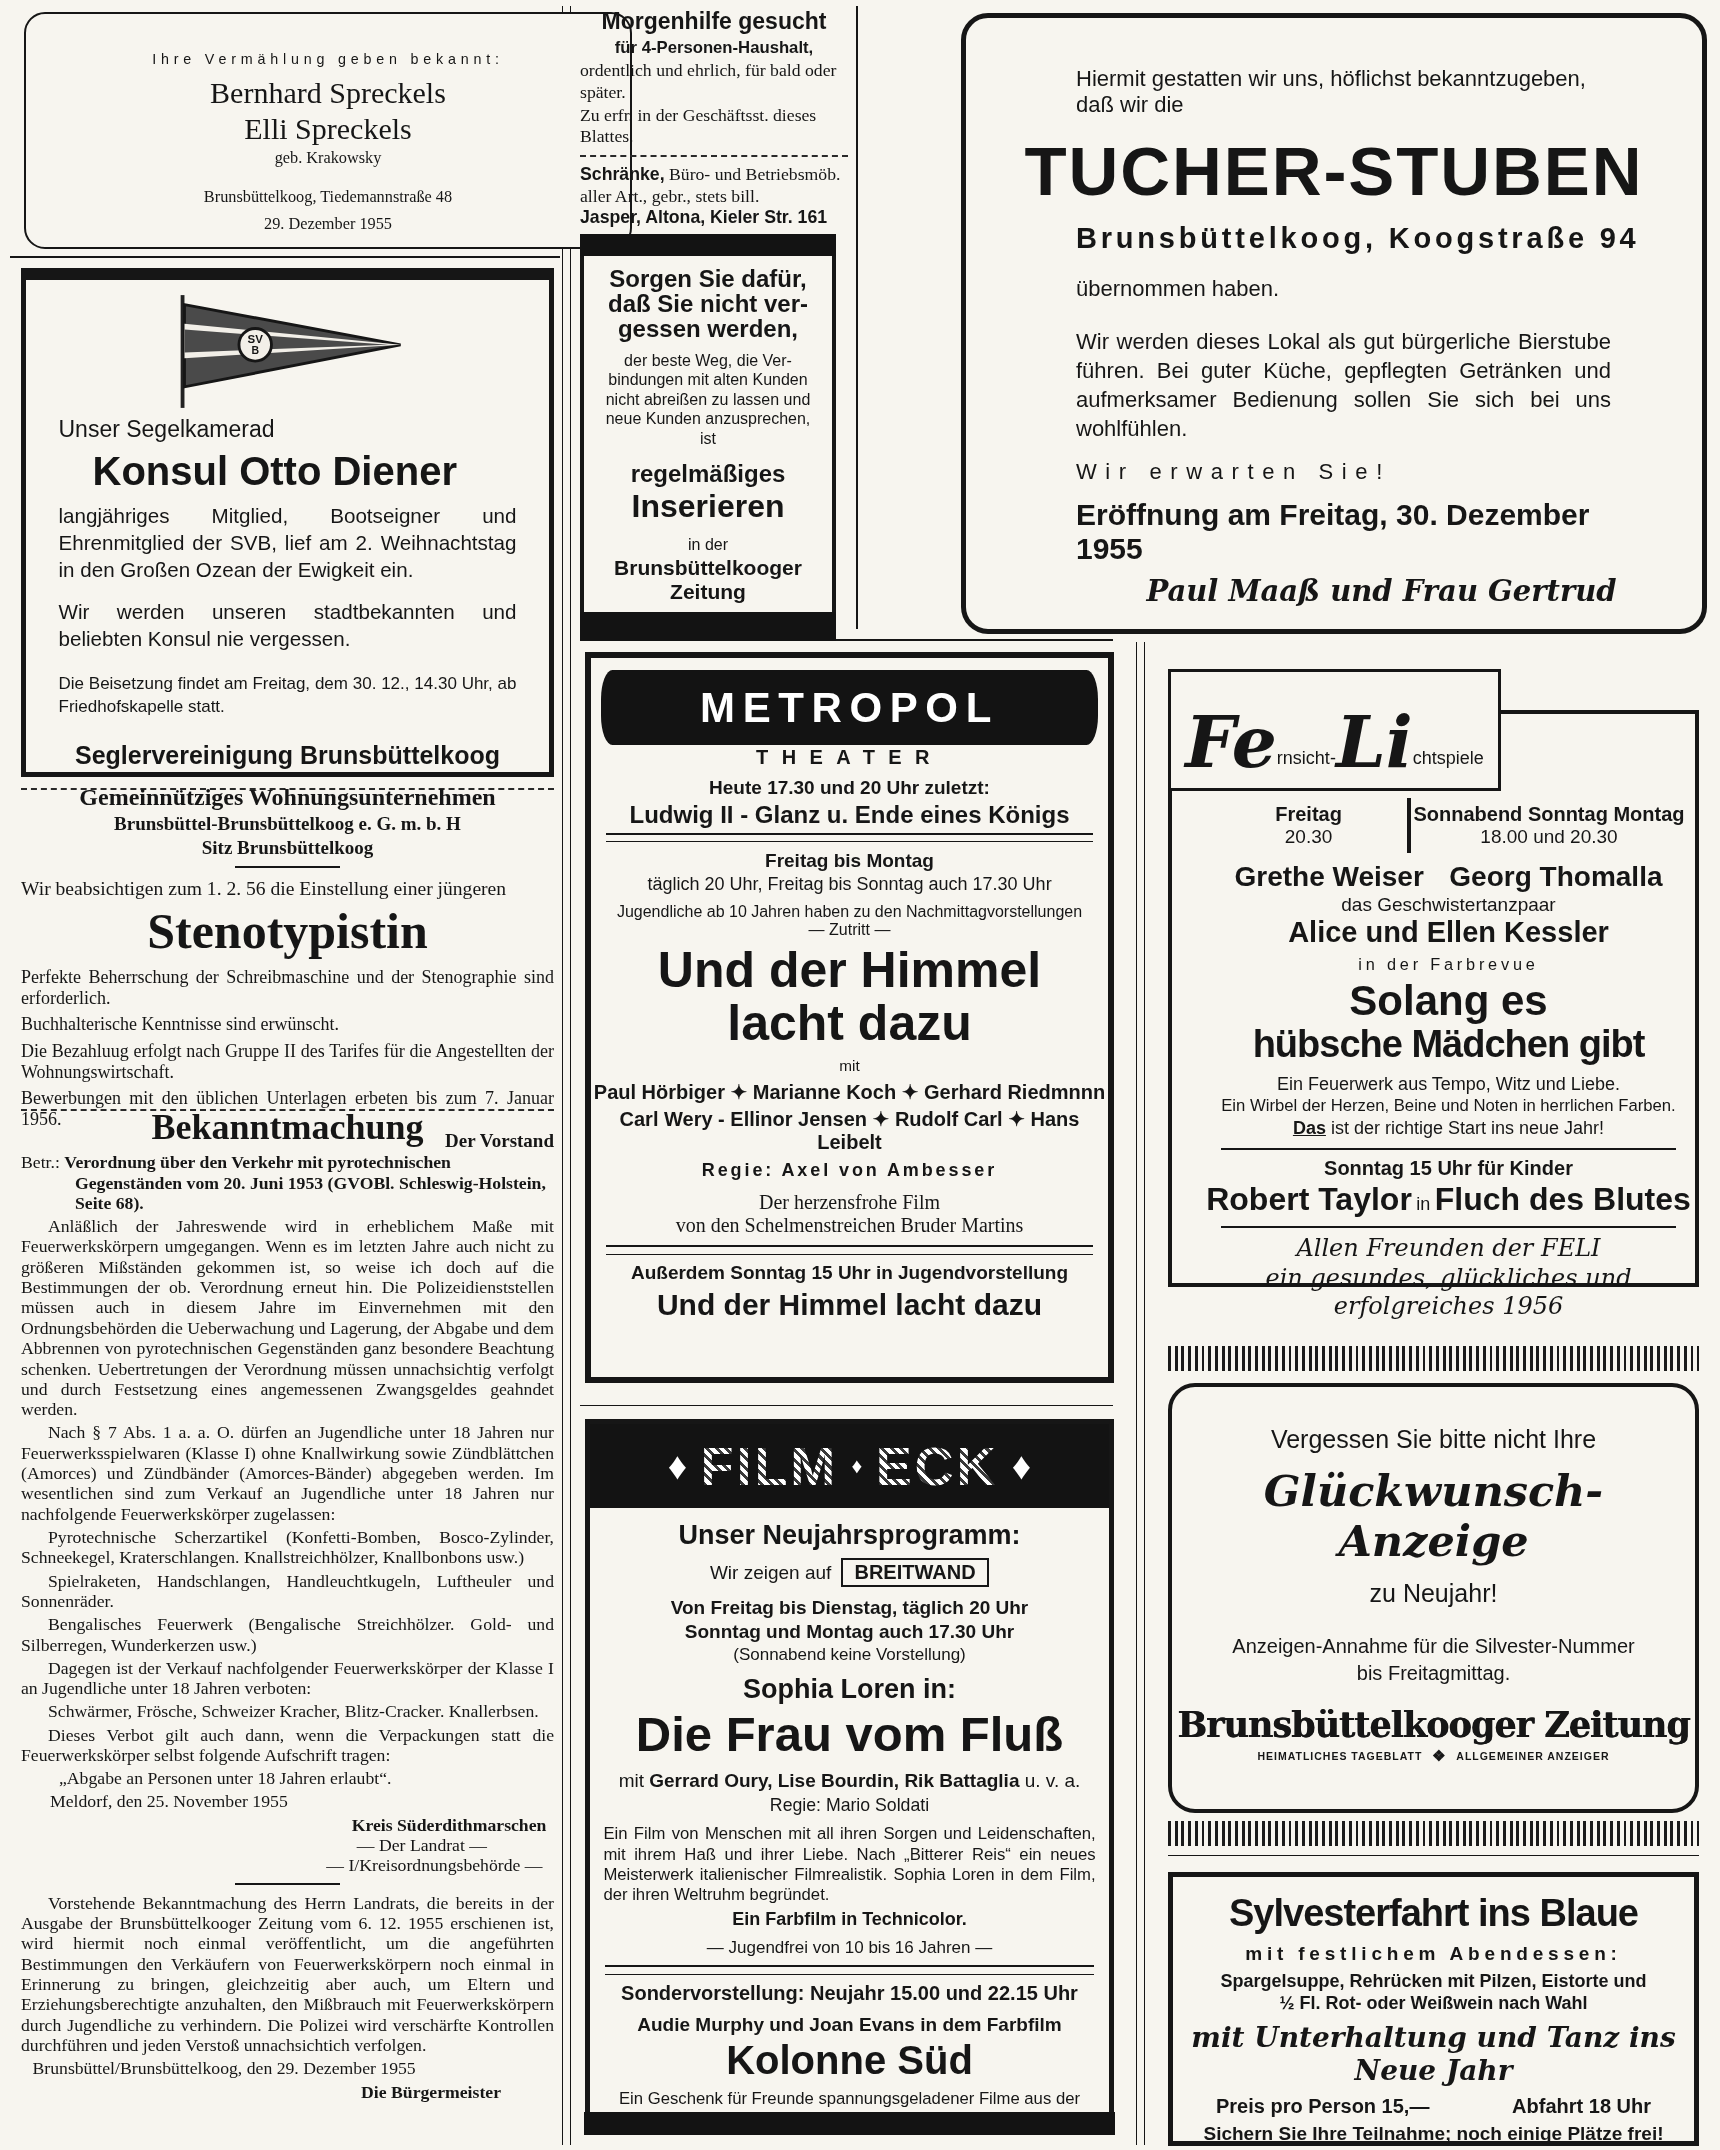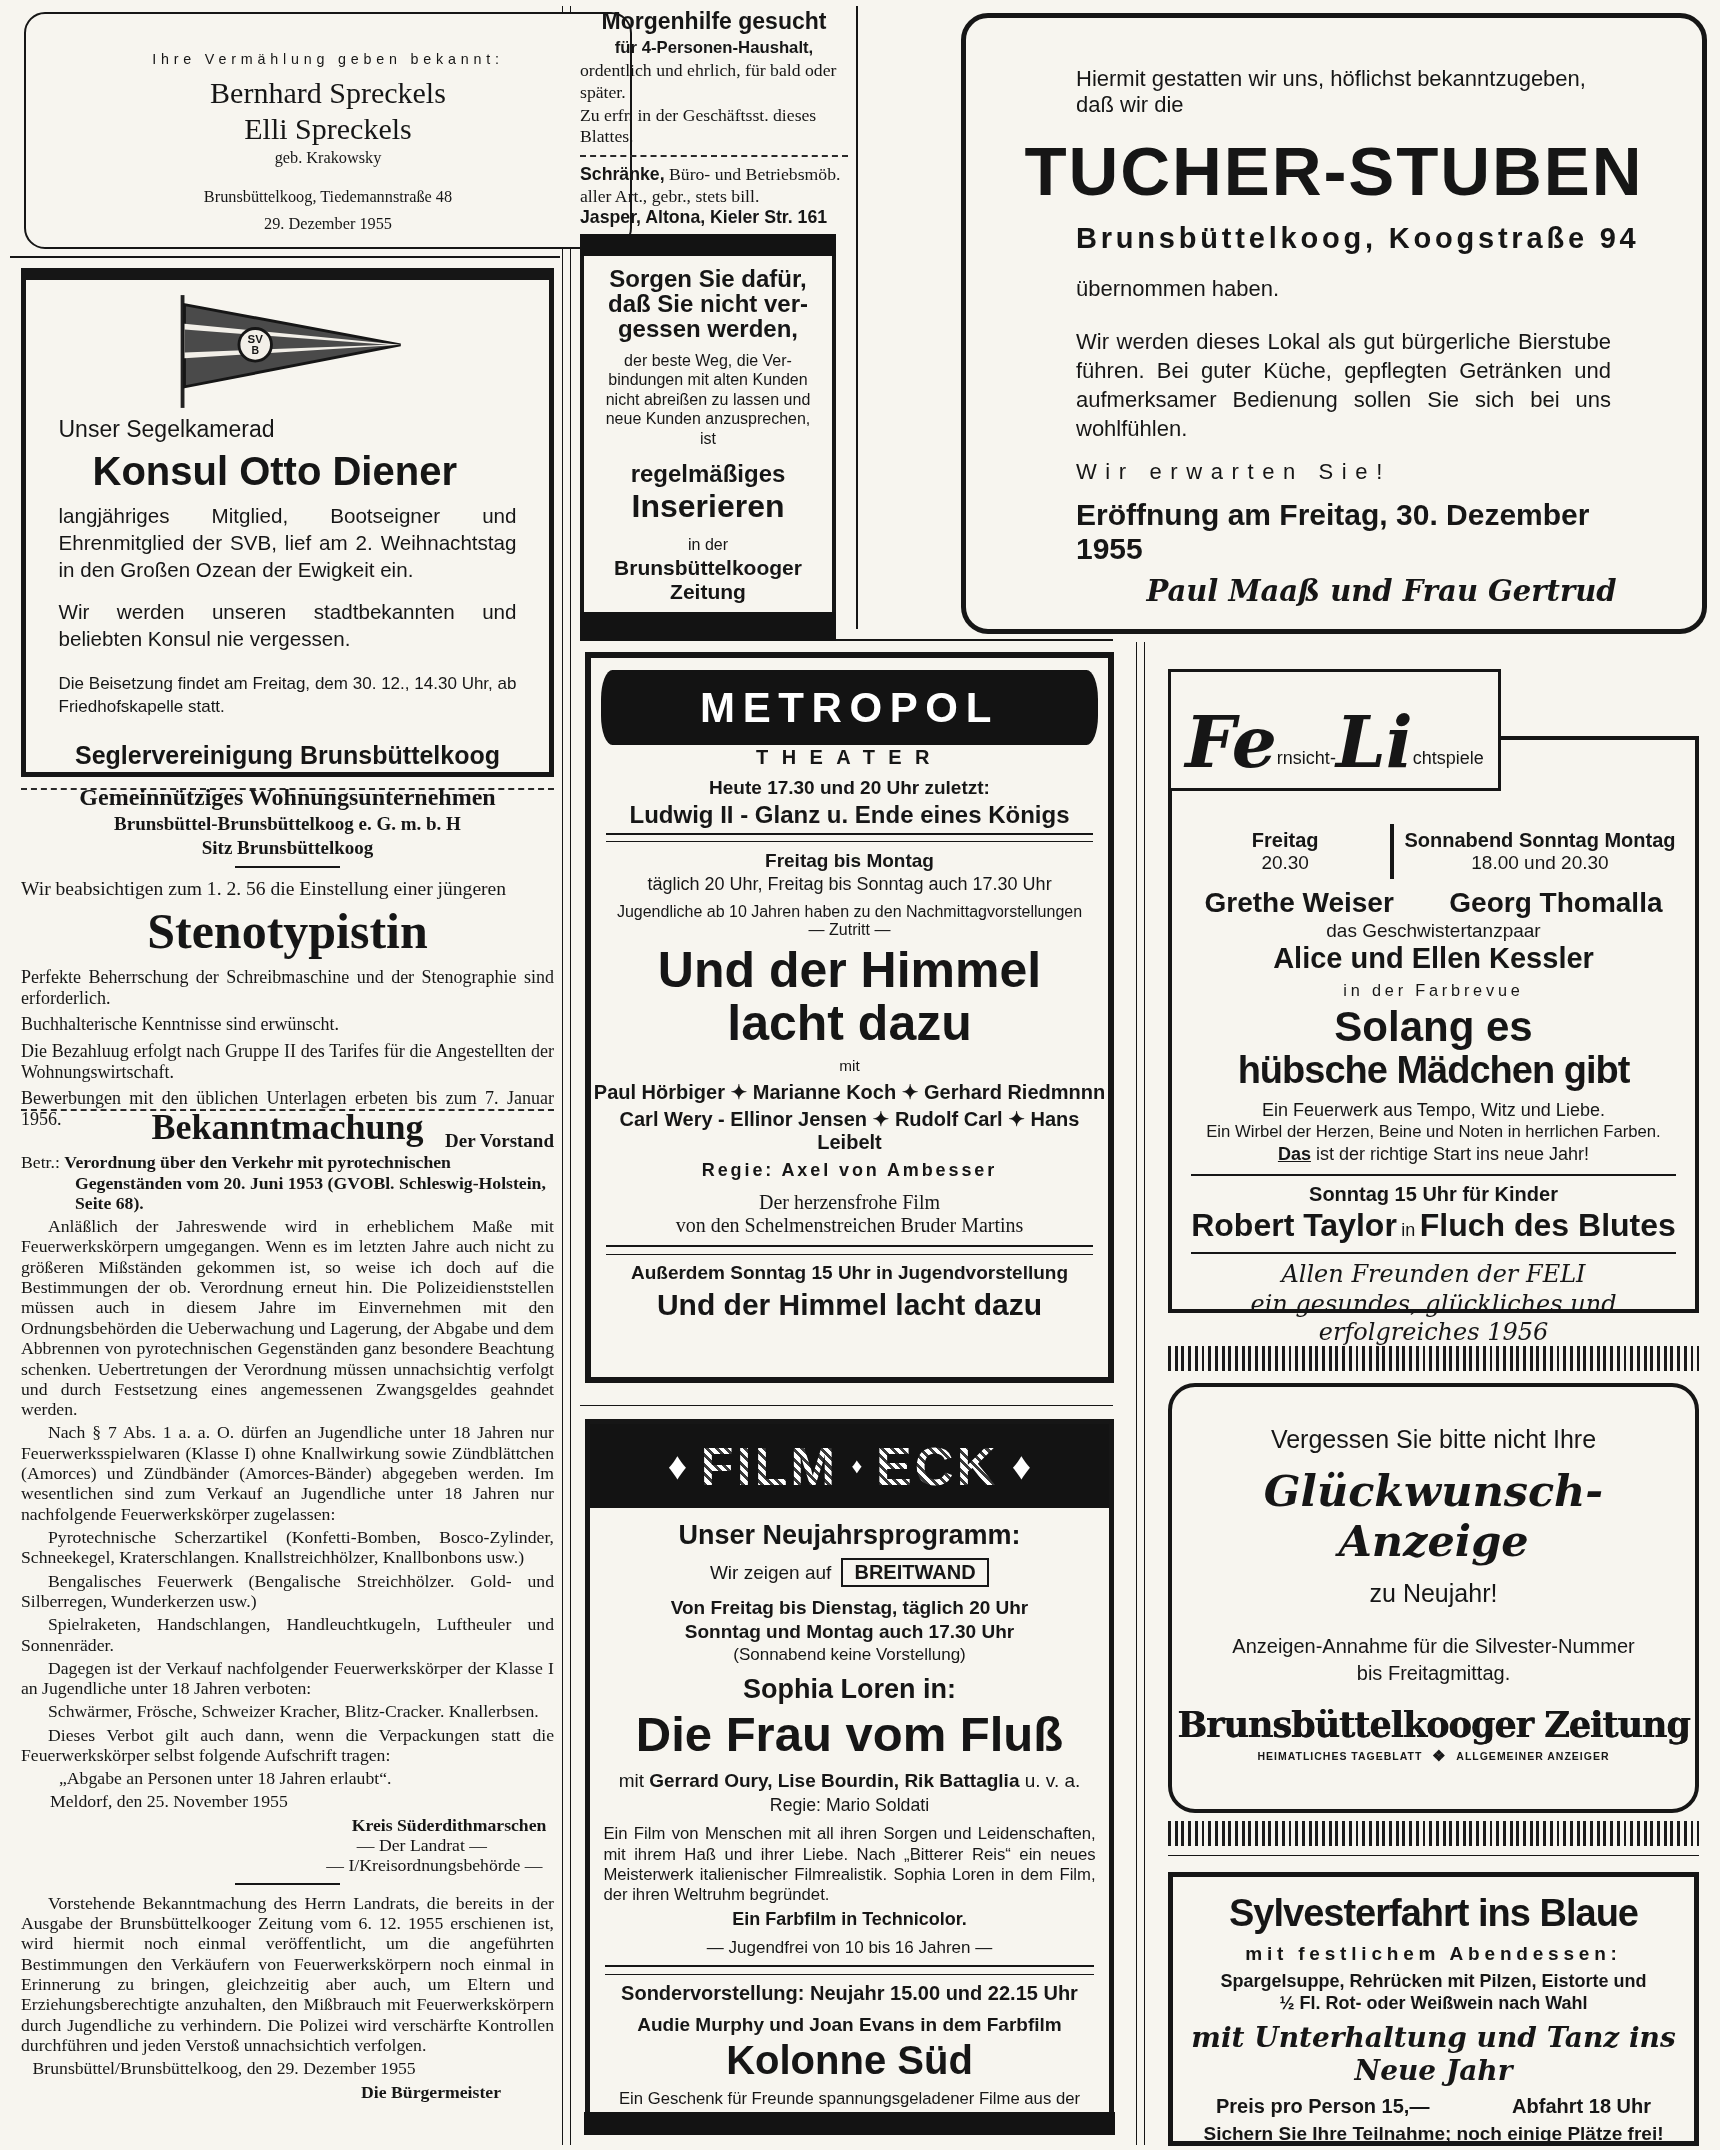--- a/index.html
+++ b/index.html
@@ -47,21 +47,21 @@
   #feck-banner{height:84px;background:#131313;display:flex;align-items:center;justify-content:center;gap:13.4px;}
   .striped{font-weight:900;font-size:54px;letter-spacing:2.9px;
            background:repeating-linear-gradient(45deg,#ffffff 0 3.8px,#3a3a3a 3.8px 6.7px);
            -webkit-background-clip:text;background-clip:text;color:transparent;}
   .wdia{color:#fff;}
   .breit{display:inline-block;border:2.9px solid #161616;padding:1px 11.5px;font-weight:bold;font-size:20px;margin-left:9.6px;}
   #feck-bottom{position:absolute;left:-5.7px;right:-5.7px;bottom:-5.7px;height:23px;background:#131313;}
   
   #tuch{left:961px;top:13.4px;width:746px;height:621px;border:5.7px solid #161616;border-radius:27px;box-sizing:border-box;padding:48px 53px 0 110px;font-size:22px;}
   
-  #feli{left:1168px;top:736px;width:531px;height:577px;border:4.8px solid #161616;box-sizing:border-box;text-align:center;}
+  #feli{left:1168px;top:710px;width:531px;height:577px;border:4.8px solid #161616;box-sizing:border-box;text-align:center;padding-left:30px;}
   #feli-logo{position:absolute;left:1168px;top:669px;width:333px;height:122px;border:3.8px solid #161616;background:#f7f5ef;box-sizing:border-box;
              display:flex;align-items:flex-end;justify-content:center;padding-bottom:13.4px;}
   .script-big{font-family:"DejaVu Serif",serif;font-style:italic;font-weight:bold;font-size:71px;line-height:0.9;}
   .script-sm{font-size:18px;padding-bottom:5.7px;}
   
   #glk{left:1168px;top:1383px;width:531px;height:430px;border:4.8px solid #161616;border-radius:27px;box-sizing:border-box;text-align:center;}
   
   #syl{left:1168px;top:1872px;width:531px;height:274px;border:5.7px solid #161616;box-sizing:border-box;text-align:center;}
 </style>
 </head>
@@ -123,22 +123,22 @@
 
   <div id="bek" class="abs serif">
     <div class="b c" style="font-size:36px;margin-bottom:3.8px;">Bekanntmachung</div>
     <div style="padding-left:54px;text-indent:-54px;line-height:1.15;">
       <span>Betr.:</span>
       <span class="b">Verordnung über den Verkehr mit pyrotechnischen Gegenständen vom 20. Juni 1953 (GVOBl. Schleswig-Holstein, Seite 68).</span>
     </div>
     <p class="j ind">Anläßlich der Jahreswende wird in erheblichem Maße mit Feuerwerkskörpern umgegangen. Wenn es im letzten Jahre auch nicht zu größeren Mißständen gekommen ist, so weise ich doch auf die Bestimmungen der ob. Verordnung erneut hin. Die Polizeidienststellen müssen auch in diesem Jahre im Einvernehmen mit den Ordnungsbehörden die Ueberwachung und Lagerung, der Abgabe und dem Abbrennen von pyrotechnischen Gegenständen ganz besondere Beachtung schenken. Uebertretungen der Verordnung müssen unnachsichtig verfolgt und durch Festsetzung eines angemessenen Zwangsgeldes geahndet werden.</p>
     <p class="j ind">Nach § 7 Abs. 1 a. a. O. dürfen an Jugendliche unter 18 Jahren nur Feuerwerksspielwaren (Klasse I) ohne Knallwirkung sowie Zündblättchen (Amorces) und Zündbänder (Amorces-Bänder) abgegeben werden. Im wesentlichen sind zum Verkauf an Jugendliche unter 18 Jahren nur nachfolgende Feuerwerkskörper zugelassen:</p>
     <p class="j ind">Pyrotechnische Scherzartikel (Konfetti-Bomben, Bosco-Zylinder, Schneekegel, Kraterschlangen. Knallstreichhölzer, Knallbonbons usw.)</p>
+    <p class="j ind">Spielraketen, Handschlangen, Handleuchtkugeln, Luftheuler und Sonnenräder.</p>
     <p class="j ind">Bengalisches Feuerwerk (Bengalische Streichhölzer. Gold- und Silberregen, Wunderkerzen usw.)</p>
-    <p class="j ind">Spielraketen, Handschlangen, Handleuchtkugeln, Luftheuler und Sonnenräder.</p>
     <p class="j ind">Dagegen ist der Verkauf nachfolgender Feuerwerkskörper der Klasse I an Jugendliche unter 18 Jahren verboten:</p>
     <p class="j ind">Schwärmer, Frösche, Schweizer Kracher, Blitz-Cracker. Knallerbsen.</p>
     <p class="j ind">Dieses Verbot gilt auch dann, wenn die Verpackungen statt die Feuerwerkskörper selbst folgende Aufschrift tragen:</p>
     <p style="padding-left:38px;">„Abgabe an Personen unter 18 Jahren erlaubt“.</p>
     <p style="padding-left:29px;">Meldorf, den 25. November 1955</p>
     <div class="b r" style="padding-right:7.6px;">Kreis Süderdithmarschen</div>
     <div class="r" style="padding-right:67px;">— Der Landrat —</div>
     <div class="r" style="padding-right:11.5px;">— I/Kreisordnungsbehörde —</div>
     <div class="shortrule"></div>
     <p class="j ind">Vorstehende Bekanntmachung des Herrn Landrats, die bereits in der Ausgabe der Brunsbüttelkooger Zeitung vom 6. 12. 1955 erschienen ist, wird hiermit noch einmal veröffentlicht, um die angeführten Bestimmungen den Verkäufern von Feuerwerkskörpern noch einmal in Erinnerung zu bringen, gleichzeitig aber auch, um Eltern und Erziehungsberechtigte anzuhalten, den Mißbrauch mit Feuerwerkskörpern durch Jugendliche zu verhindern. Die Polizei wird verschärfte Kontrollen durchführen und jeden Verstoß unnachsichtich verfolgen.</p>

